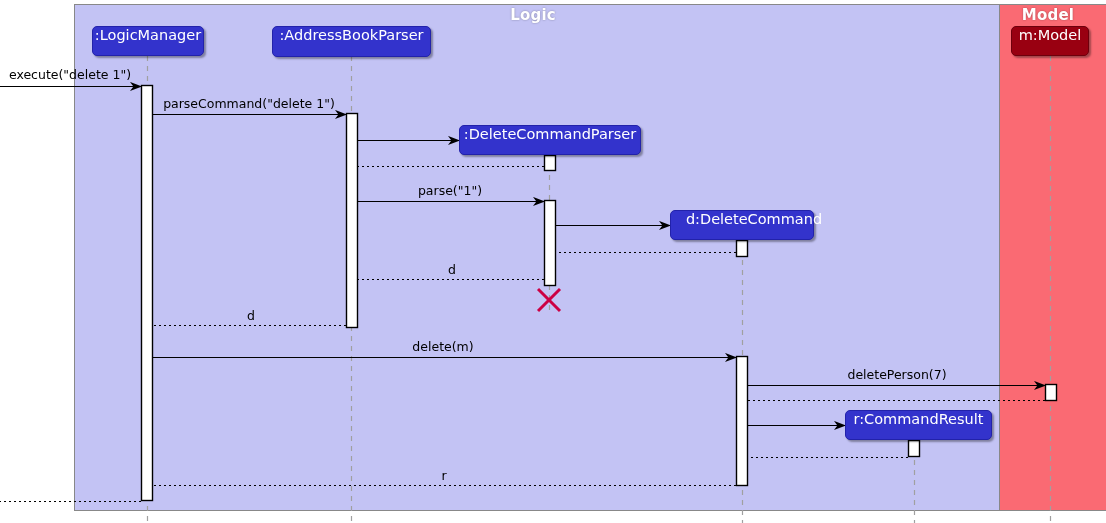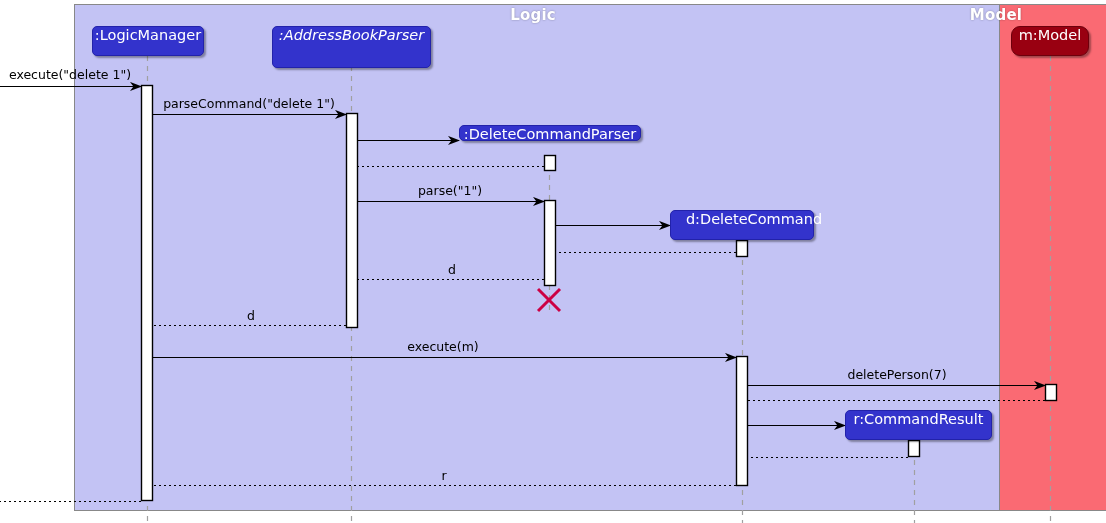--- a/index.html
+++ b/index.html
@@ -113,46 +113,46 @@
         <rect x="1045.5" y="384.5" width="11" height="16" fill="#ffffff" stroke="#000000" stroke-width="1.4"></rect>
       </g>
     <g id="destroy-group">
         <line x1="538" y1="289" x2="560" y2="311" stroke="#cc0044" stroke-width="3"></line>
         <line x1="560" y1="289" x2="538" y2="311" stroke="#cc0044" stroke-width="3"></line>
       </g>
   </svg>
 
   <div id="frame-labels">
       <div class="frame-label" style="left: 533px; top: 6px;">Logic</div>
-      <div class="frame-label" style="left: 996px; top: 6px;">Model</div>
+      <div class="frame-label" style="left: 1048px; top: 6px;">Model</div>
     </div>
   <div id="participants">
       <div class="participant logic-part" style="left: 92px; top: 26px; width: 112px; height: 30px;">
         <span>:LogicManager</span>
       </div>
-      <div class="participant logic-part" style="left: 272px; top: 26px; width: 159px; height: 42px; font-style: italic;">
+      <div class="participant logic-part" style="left: 272px; top: 26px; width: 159px; height: 31px;">
         <span>:AddressBookParser</span>
       </div>
-      <div class="participant logic-part" style="left: 459px; top: 125px; width: 182px; height: 16px;">
+      <div class="participant logic-part" style="left: 459px; top: 125px; width: 182px; height: 30px;">
         <span>:DeleteCommandParser</span>
       </div>
       <div class="participant logic-part" style="left: 670px; top: 210px; width: 144px; height: 30px; padding-left: 24px;">
         <span>d:DeleteCommand</span>
       </div>
       <div class="participant logic-part" style="left: 845px; top: 410px; width: 147px; height: 30px;">
         <span>r:CommandResult</span>
       </div>
-      <div class="participant model-part" style="left: 1011px; top: 26px; width: 78px; height: 30px; border-radius: 9px;">
+      <div class="participant model-part" style="left: 1011px; top: 26px; width: 78px; height: 30px;">
         <span>m:Model</span>
       </div>
     </div>
   <div id="message-labels">
       <div class="msg-label" style="left: 70px; top: 67px;">execute("delete 1")</div>
       <div class="msg-label" style="left: 249px; top: 96px;">parseCommand("delete 1")</div>
       <div class="msg-label" style="left: 450px; top: 183px;">parse("1")</div>
       <div class="msg-label" style="left: 452px; top: 262px;">d</div>
       <div class="msg-label" style="left: 251px; top: 308px;">d</div>
-      <div class="msg-label" style="left: 443px; top: 339px;">execute(m)</div>
+      <div class="msg-label" style="left: 443px; top: 339px;">delete(m)</div>
       <div class="msg-label" style="left: 897px; top: 367px;">deletePerson(7)</div>
       <div class="msg-label" style="left: 444px; top: 468px;">r</div>
     </div>
 
 </div>
 
 </body></html>

